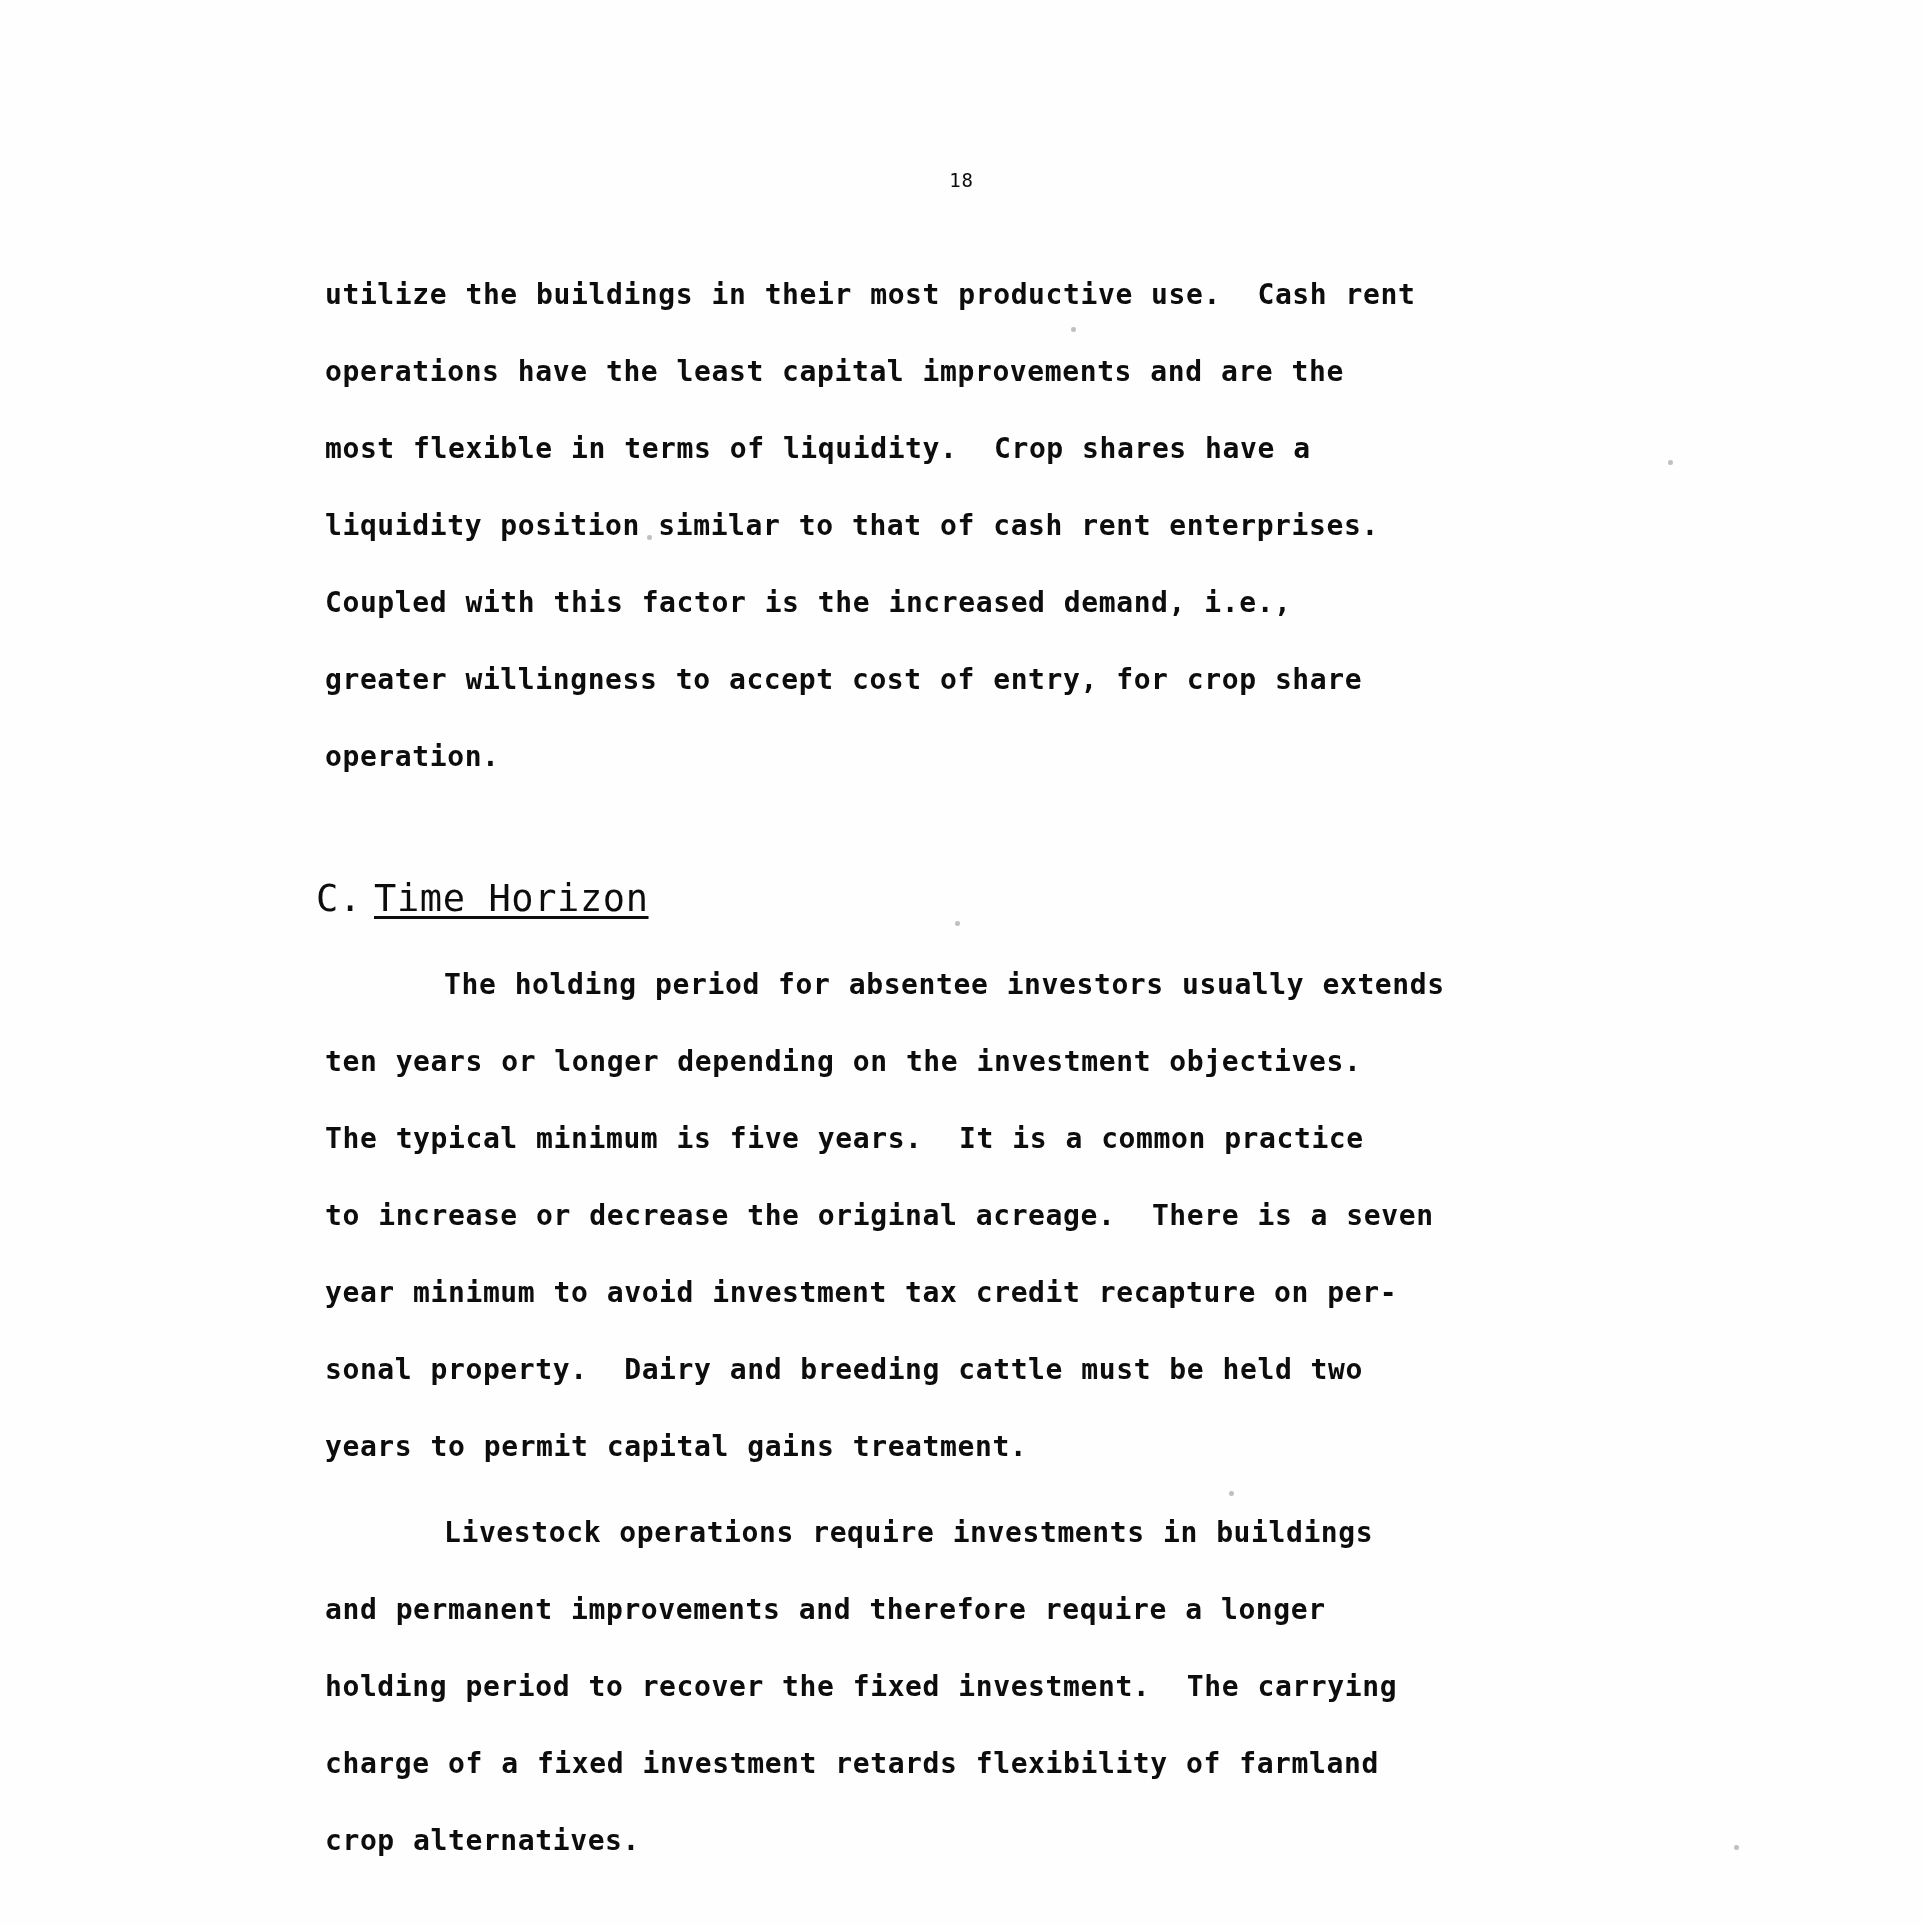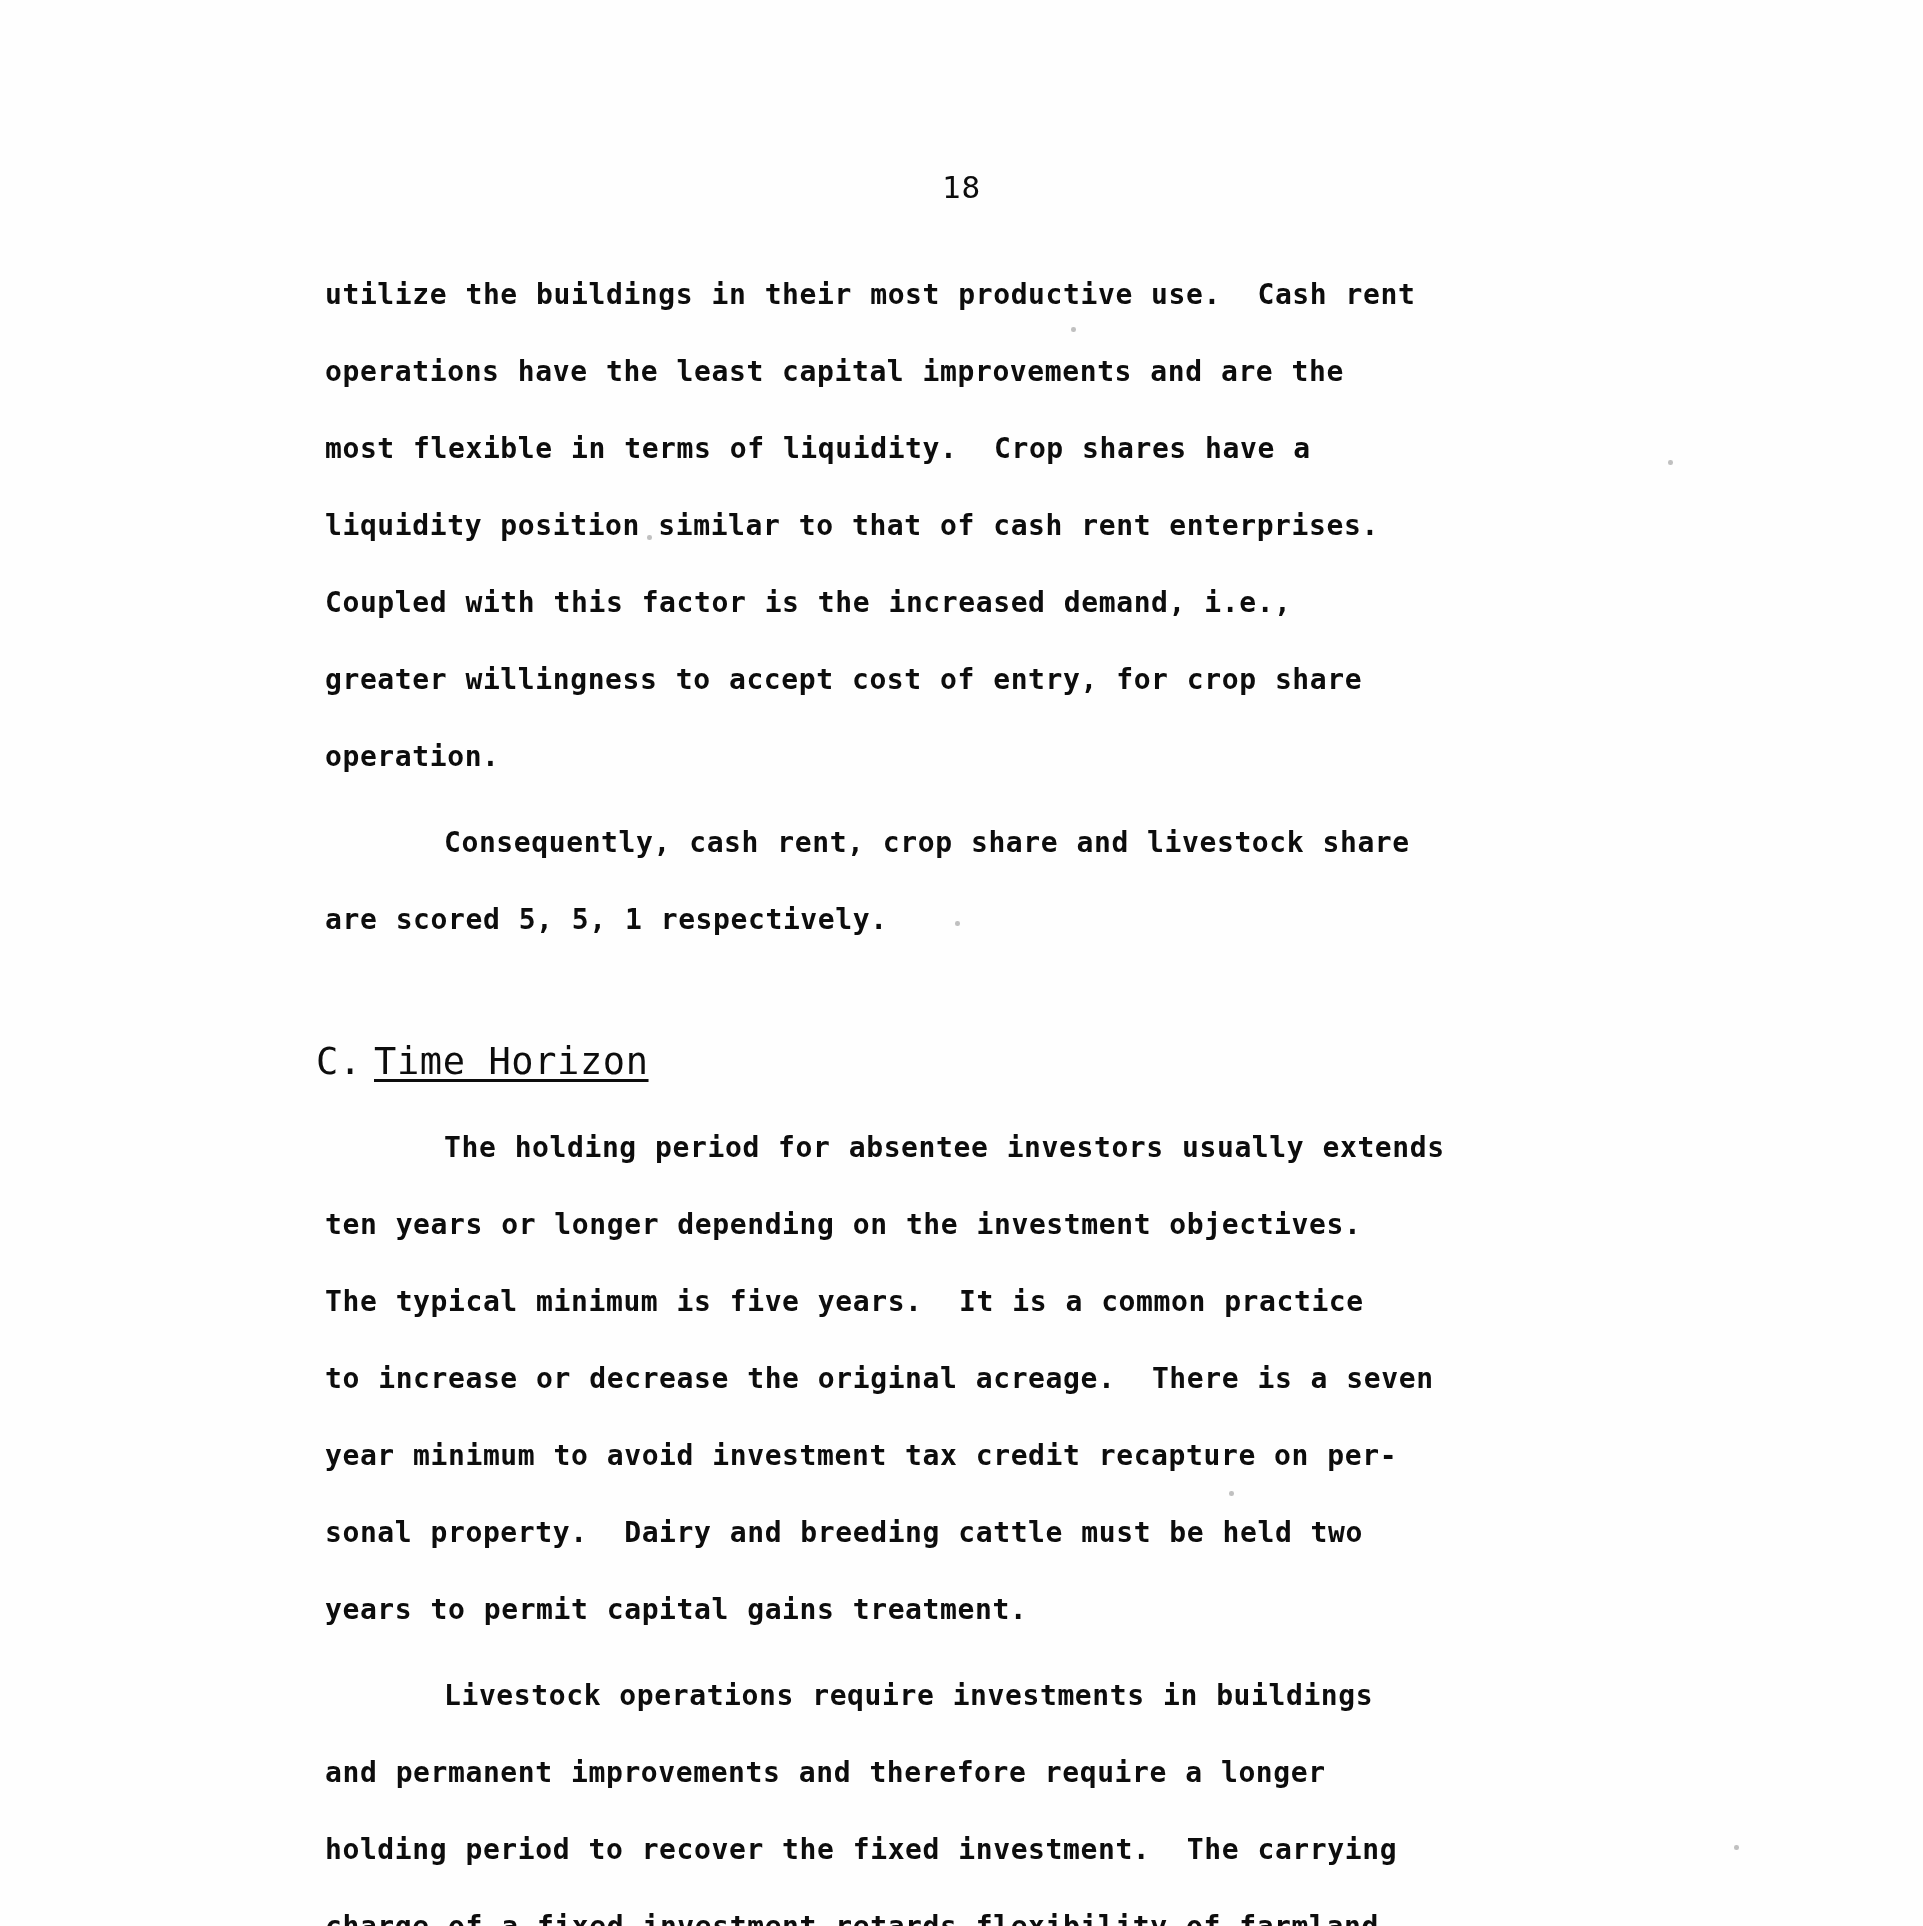--- a/index.html
+++ b/index.html
@@ -28,21 +28,21 @@
     background: #8d8d8d;
     border-radius: 50%;
     opacity: .55;
   }
   .page-number {
     position: absolute;
     top: 169px;
     left: 0;
     width: 1923px;
     text-align: center;
-    font-size: 31px;
+    font-size: 19px;
     letter-spacing: 0.8px;
   }
   .body-text {
     position: absolute;
     top: 247px;
     left: 316px;
     width: 1433px;
   }
   p {
     margin: 9px;
@@ -74,22 +74,20 @@
   <div class="body-text">
 
     <p>utilize the buildings in their most productive use.  Cash rent
 operations have the least capital improvements and are the
 most flexible in terms of liquidity.  Crop shares have a
 liquidity position similar to that of cash rent enterprises.
 Coupled with this factor is the increased demand, i.e.,
 greater willingness to accept cost of entry, for crop share
 operation.</p>
 
-    <p class="indent">Consequently, cash rent, crop share and livestock share
-are scored 5, 5, 1 respectively.</p>
 
     <div class="section-head">
       <span class="letter">C.</span><span class="title">Time Horizon</span>
     </div>
 
     <p class="indent">The holding period for absentee investors usually extends
 ten years or longer depending on the investment objectives.
 The typical minimum is five years.  It is a common practice
 to increase or decrease the original acreage.  There is a seven
 year minimum to avoid investment tax credit recapture on per-

